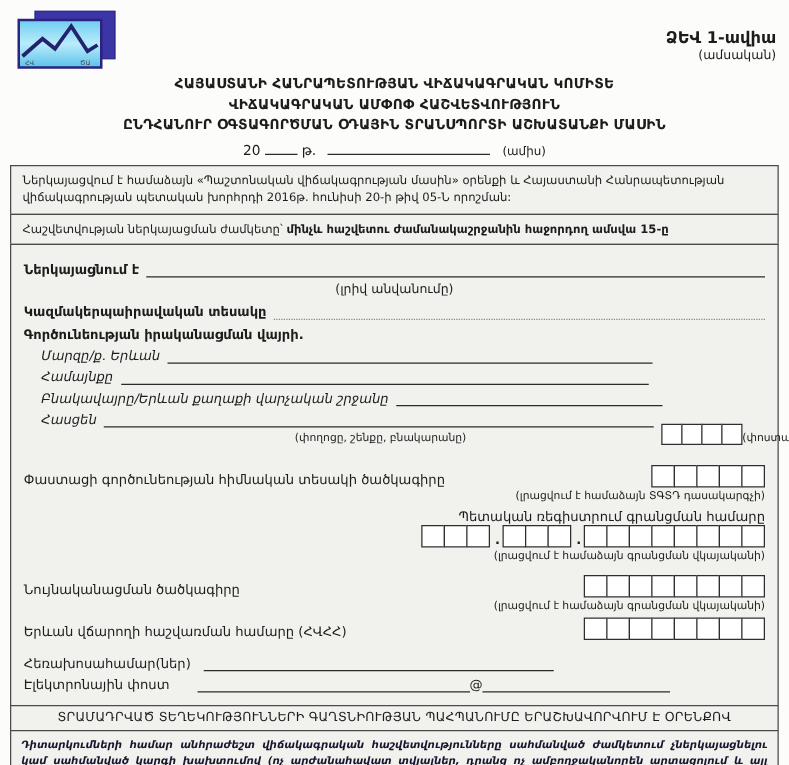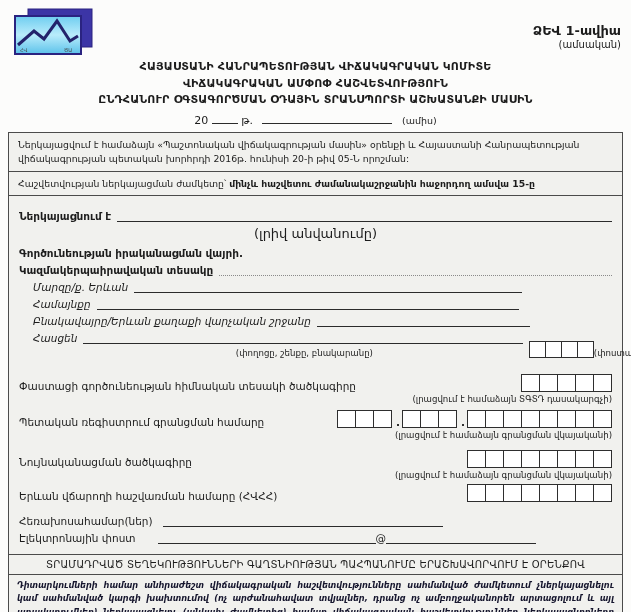--- a/index.html
+++ b/index.html
@@ -37,21 +37,21 @@
   .deadline { font-size:9.3px; padding-top:6px; padding-bottom:6px; }
   .deadline b { font-size:9.3px; }
 
   
   .main { padding:9px 10px 8px 10px; font-size:10.5px; }
   .frow { display:flex; align-items:flex-end; margin-bottom:4px; }
   .frow .lbl { white-space:nowrap; }
   .fill { flex:1; border-bottom:1px solid #2b2b2b; height:13px; margin-left:6px; }
   .fill.dotted { border-bottom:1px dotted #8a8a8a; }
   .fill.fixed { flex:none; }
-  .center-hint { text-align:center; font-size:13px; margin:1px 0 6px 0; }
+  .center-hint { text-align:center; font-size:10px; margin:1px 0 6px 0; }
   .bold-lbl { font-weight:bold; }
   .ital { font-style:italic; }
   .indent { margin-left:14px; }
 
   .two-col { display:flex; }
   .two-col .left { flex:1; }
   .two-col .right { width:96px; display:flex; flex-direction:row; align-items:flex-end; padding-top:2px; }
 
   .cells { display:flex; }
   .cell { width:19px; height:18px; background:#ffffff; border:1px solid #2e2e2e; margin-left:-1px; }
@@ -123,27 +123,27 @@
   </div>
 
   <div class="box main">
 
     <div class="frow" style="margin-top:4px;">
       <span class="lbl bold-lbl">Ներկայացնում է</span>
       <span class="fill"></span>
     </div>
     <div class="center-hint">(լրիվ անվանումը)</div>
 
-    <div class="frow" style="margin-top:6px;">
-      <span class="lbl bold-lbl">Գործունեության իրականացման վայրի.</span>
-    </div>
-
     <div class="frow">
       <span class="lbl bold-lbl">Կազմակերպաիրավական տեսակը</span>
       <span class="fill dotted"></span>
+    </div>
+
+    <div class="frow" style="margin-top:6px;">
+      <span class="lbl bold-lbl">Գործունեության իրականացման վայրի.</span>
     </div>
 
     <div class="frow indent" style="margin-top:3px;">
       <span class="lbl ital">Մարզը/ք. Երևան</span>
       <span class="fill fixed" style="width:388px;"></span>
     </div>
     <div class="frow indent">
       <span class="lbl ital">Համայնքը</span>
       <span class="fill fixed" style="width:422px;"></span>
     </div>
@@ -178,21 +178,21 @@
       <span class="cells">
           <span class="cell"></span>
           <span class="cell"></span>
           <span class="cell"></span>
           <span class="cell"></span>
           <span class="cell"></span>
         </span>
     </div>
     <div class="code-hint">(լրացվում է համաձայն ՏԳՏԴ դասակարգչի)</div>
 
-    <div class="code-row" style="margin-top:6px;">
+    <div class="code-row" style="margin-top:6px;flex-direction:column;">
       <span class="lbl">Պետական ռեգիստրում գրանցման համարը</span>
       <span class="cells-group">
         <span class="cells">
             <span class="cell"></span>
             <span class="cell"></span>
             <span class="cell"></span>
           </span>
         <span class="dot-sep">.</span>
         <span class="cells">
             <span class="cell"></span>

